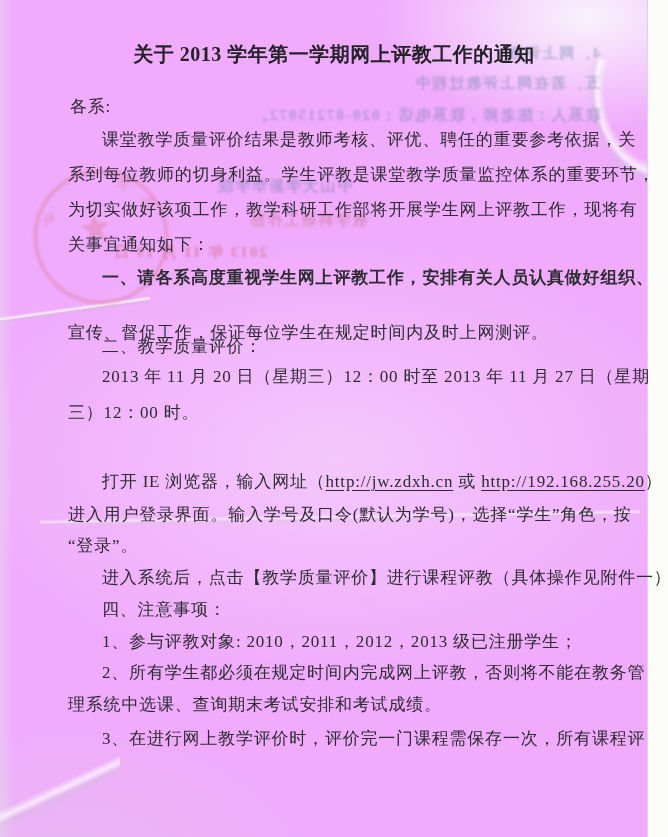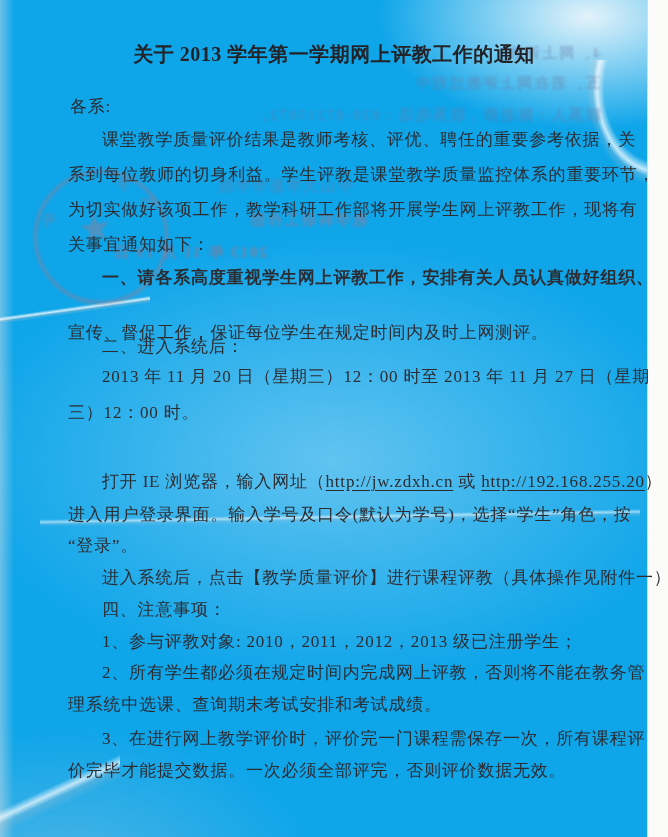--- a/index.html
+++ b/index.html
@@ -1,18 +1,18 @@
 <!DOCTYPE html>
 <html><head>
 <meta charset="utf-8">
 <style>
   html,body{margin:0;padding:0;background:#ffffff;}
   .page{
     position:relative;width:668px;height:837px;overflow:hidden;
-    background:#0ea5e9;
+    background:#f0abfc;
     font-family:"Liberation Serif","DejaVu Serif",serif;
     color:#2c2c31;
   }
   .tone{position:absolute;inset:0;pointer-events:none;
     background:
       radial-gradient(ellipse 300px 160px at 88% 2%, rgba(250,251,252,.9), rgba(250,251,252,0) 70%),
       radial-gradient(ellipse 420px 240px at 10% 104%, rgba(214,216,221,.30), rgba(214,216,221,0) 60%),
       radial-gradient(ellipse 500px 300px at 50% 55%, rgba(252,252,253,.35), rgba(252,252,253,0) 75%),
       linear-gradient(90deg, rgba(225,227,231,.45) 0px, rgba(225,227,231,0) 14px);
   }
@@ -84,30 +84,29 @@
 
   <div class="title">关于 2013 学年第一学期网上评教工作的通知</div>
   <div class="line salut" style="top:97px;">各系:</div>
 
   <div class="line indent" style="top:130px;">课堂教学质量评价结果是教师考核、评优、聘任的重要参考依据，关</div>
   <div class="line" style="top:165px;">系到每位教师的切身利益。学生评教是课堂教学质量监控体系的重要环节，</div>
   <div class="line" style="top:200px;">为切实做好该项工作，教学科研工作部将开展学生网上评教工作，现将有</div>
   <div class="line" style="top:235px;">关事宜通知如下：</div>
   <div class="line indent" style="top:268px;font-weight:bold;">一、请各系高度重视学生网上评教工作，安排有关人员认真做好组织、</div>
   <div class="line" style="top:301px;margin-top:22px;">宣传、督促工作，保证每位学生在规定时间内及时上网测评。</div>
-  <div class="line indent" style="top:337px;">二、进入系统后：</div>
+  <div class="line indent" style="top:337px;">二、教学质量评价：</div>
   <div class="line indent" style="top:367px;">2013 年 11 月 20 日（星期三）12：00 时至 2013 年 11 月 27 日（星期</div>
   <div class="line" style="top:403px;">三）12：00 时。</div>
 
   <div class="line indent" style="top:472px;">
     <span>打开 IE 浏览器，输入网址（</span><span class="u">http://jw.zdxh.cn</span><span> 或 </span><span class="u">http://192.168.255.20</span><span>），</span>
   </div>
 
   <div class="line" style="top:505px;">进入用户登录界面。输入学号及口令(默认为学号)，选择“学生”角色，按</div>
   <div class="line" style="top:536px;">“登录”。</div>
   <div class="line indent" style="top:568px;">进入系统后，点击【教学质量评价】进行课程评教（具体操作见附件一）。</div>
   <div class="line indent" style="top:600px;">四、注意事项：</div>
   <div class="line indent" style="top:632px;">1、参与评教对象: 2010，2011，2012，2013 级已注册学生；</div>
   <div class="line indent" style="top:663px;">2、所有学生都必须在规定时间内完成网上评教，否则将不能在教务管</div>
   <div class="line" style="top:695px;">理系统中选课、查询期末考试安排和考试成绩。</div>
   <div class="line indent" style="top:729px;">3、在进行网上教学评价时，评价完一门课程需保存一次，所有课程评</div>
-  <div class="line" style="top:761px;">价完毕才能提交数据。一次必须全部评完，否则评价数据无效。</div>
 </div>
 
 </body></html>

